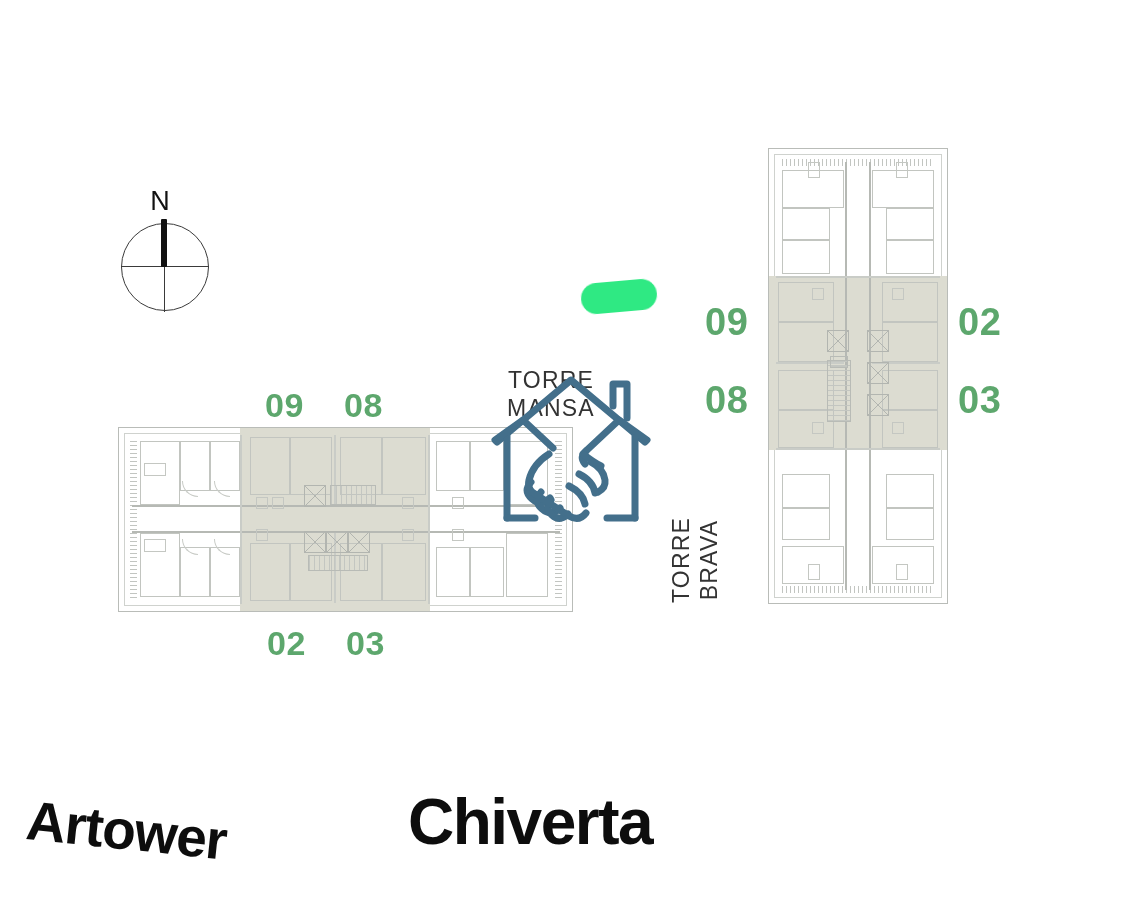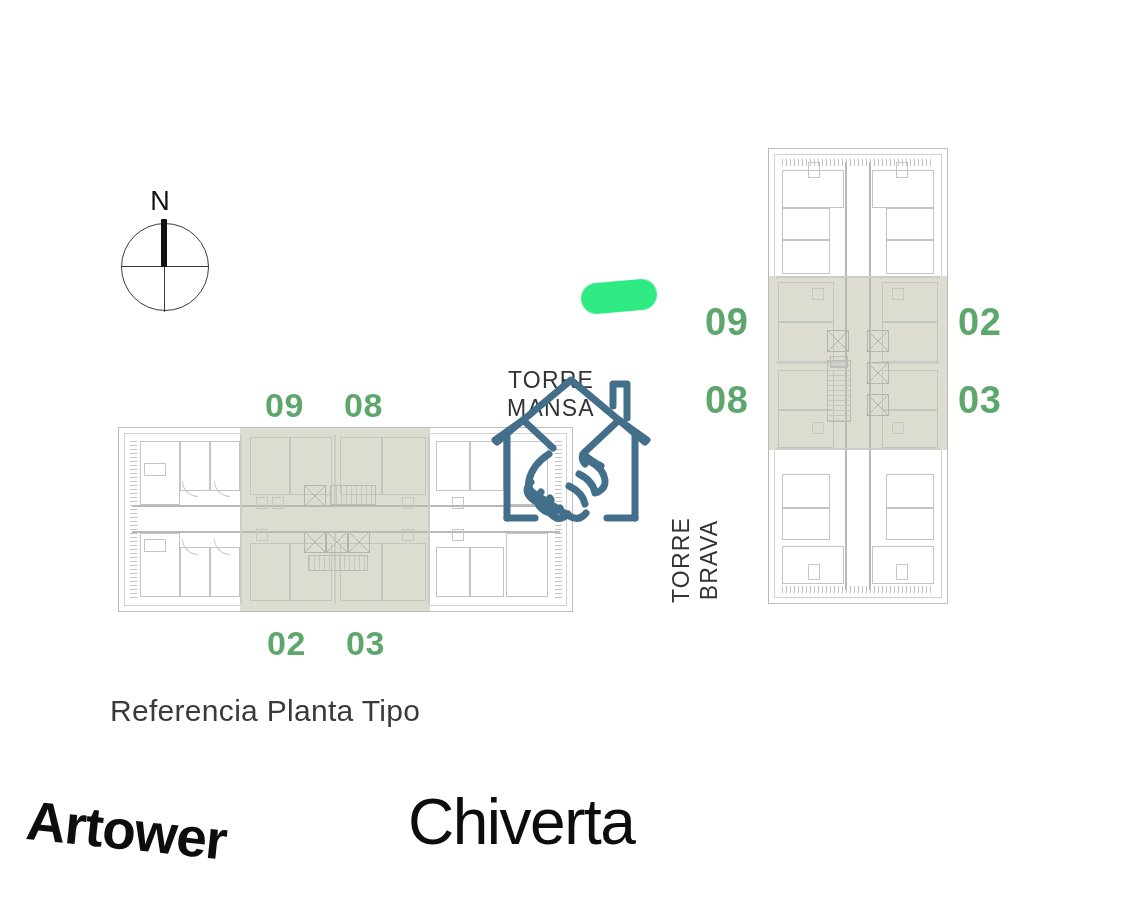--- a/index.html
+++ b/index.html
@@ -60,21 +60,21 @@
       font-size:23px;color:#333;line-height:1.22;letter-spacing:1.2px;text-align:center;}
 
   
   #handshake{position:absolute;left:487px;top:370px;width:168px;height:160px;}
 
   
   #ref-caption{position:absolute;left:110px;top:694px;font-size:30px;color:#3a3a3a;
       letter-spacing:0.3px;}
   #logo-artower{position:absolute;left:30px;top:788px;font-size:55px;font-weight:bold;
       color:#0d0d0d;transform:rotate(6deg);transform-origin:left top;letter-spacing:-1px;}
-  #logo-chiverta{position:absolute;left:408px;top:785px;font-size:64px;font-weight:normal;
+  #logo-chiverta{position:absolute;left:408px;top:785px;font-size:64px;font-weight:bold;
       color:#0d0d0d;letter-spacing:-1.5px;}
 </style>
 </head>
 <body>
 
 <div class="stage">
 
   <div id="compass">
     <div class="n-label">N</div>
     <div class="dial"></div>
@@ -243,18 +243,17 @@
 
       <path d="M104 92 q12 6 14 18 q1 8 -7 12"></path>
       <path d="M92 104 q14 7 16 19"></path>
       <path d="M82 116 q14 7 16 18"></path>
 
       <path d="M160 70 L132 50 L100 80 q-8 7 -2 14"></path>
       <path d="M96 84 q10 8 18 12"></path>
     </svg>
   </div>
 
-  <div id="ref-caption">Referencia Planta Tipo</div>
 
   <div id="logo-artower">Artower</div>
   <div id="logo-chiverta">Chiverta</div>
 
 </div>
 
 </body></html>

